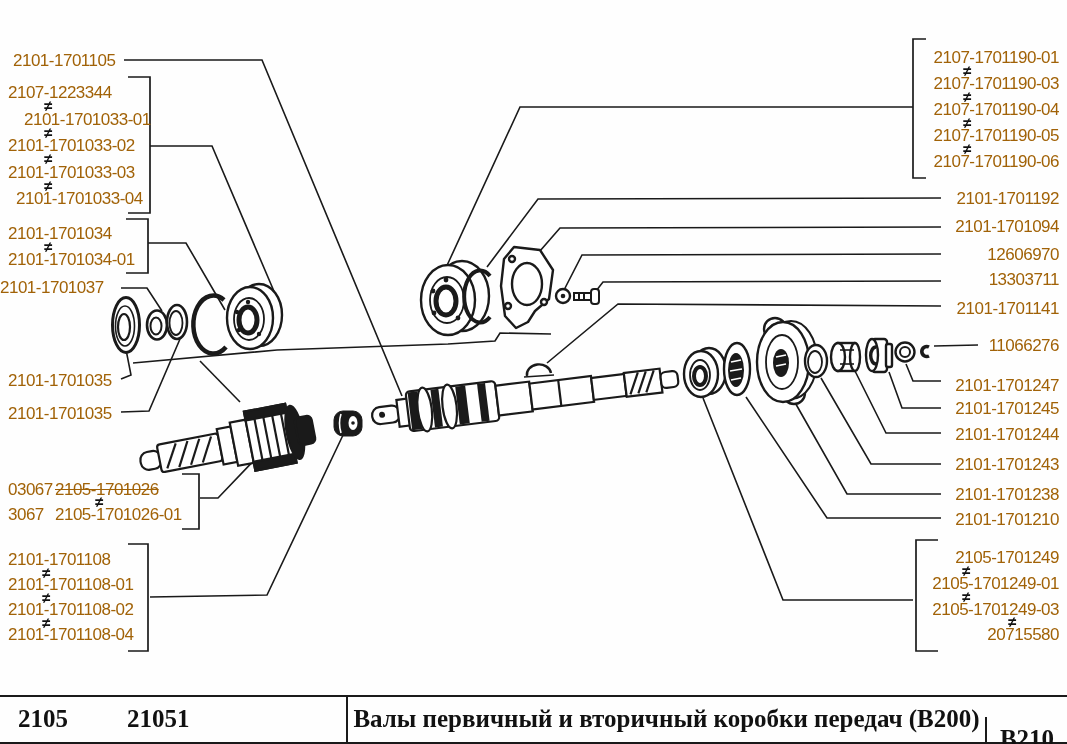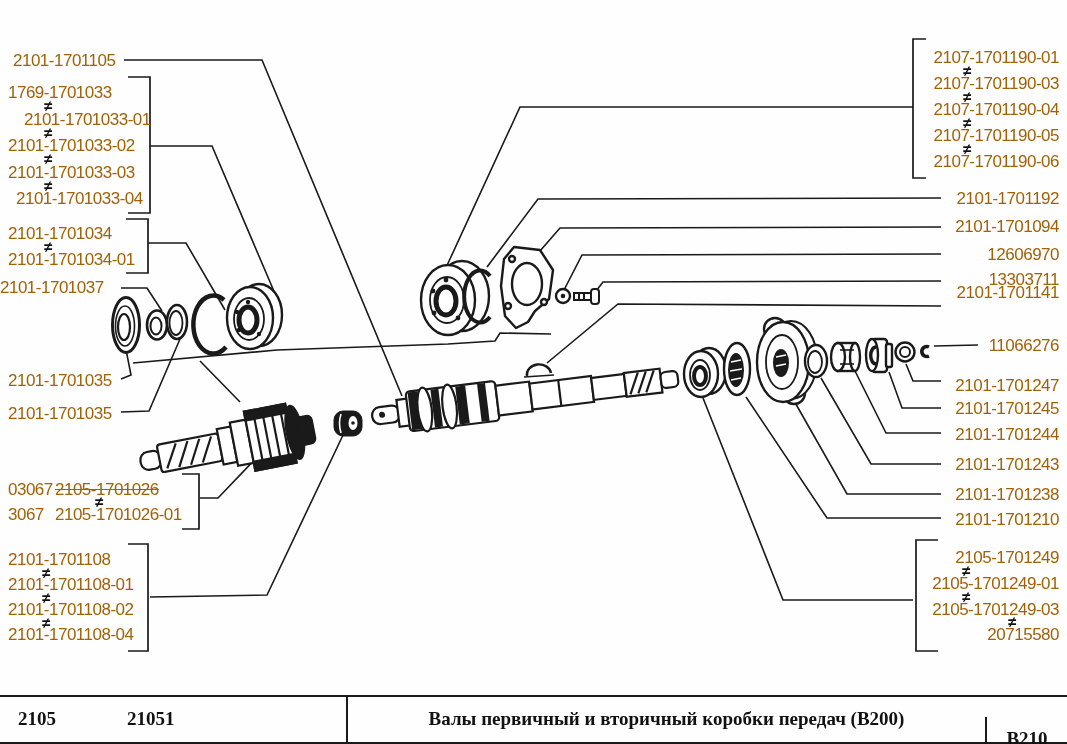--- a/index.html
+++ b/index.html
@@ -7,21 +7,21 @@
         font-family:"Liberation Sans",sans-serif;color:#111;}
   #art{position:absolute;left:0;top:0;}
   .pl,.pr{position:absolute;white-space:nowrap;font-size:17px;font-weight:normal;
           letter-spacing:-0.5px;color:#a16207;line-height:1;}
   .pr{right:8px;text-align:right;}
   .neq{position:absolute;font-size:15px;font-weight:bold;font-style:italic;line-height:1;color:#111;}
   .strike{text-decoration:line-through;margin-top:30px;}
   .code{display:inline-block;width:47px;}
   #footer{position:absolute;left:0;top:695px;width:1067px;height:45px;
           border-top:2px solid #1a1a1a;border-bottom:2px solid #1a1a1a;
-          display:flex;font-family:"Liberation Serif",serif;font-weight:bold;font-size:19px;}
+          display:flex;font-family:"Liberation Serif",serif;font-weight:bold;font-size:25px;}
   .fcell{height:45px;line-height:43px;}
   #fc1{position:relative;width:346px;border-right:2px solid #1a1a1a;}
   #fc1 span{position:absolute;}
   #fm1{left:18px;}
   #fm2{left:127px;}
   #fc2{flex:1;text-align:center;}
   #fc3{width:80px;border-left:2px solid #1a1a1a;text-align:center;margin-top:20px;}
 </style>
 </head>
 <body>
@@ -216,21 +216,21 @@
     </g>
     <g stroke="#1a1a1a" fill="#fff">
       <circle cx="905" cy="352" r="9.5" stroke-width="2.4"></circle>
       <circle cx="905" cy="352" r="5" stroke-width="2"></circle>
     </g>
     <path fill="none" stroke="#1a1a1a" stroke-width="3.6" d="M 929,347 A 5 5 0 1 0 929,356"></path>
   </svg>
 
   <div class="pl" style="left:13px;top:52px">2101-1701105</div>
 
-  <div class="pl" style="left:8px;top:84px">1769-1701033</div>
+  <div class="pl" style="left:8px;top:84px">2107-1223344</div>
   <div class="pl" style="left:24px;top:111px">2101-1701033-01</div>
   <div class="pl" style="left:8px;top:137px">2101-1701033-02</div>
   <div class="pl" style="left:8px;top:164px">2101-1701033-03</div>
   <div class="pl" style="left:16px;top:190px">2101-1701033-04</div>
   <span class="neq" style="left:44px;top:98px">≠</span>
   <span class="neq" style="left:44px;top:125px">≠</span>
   <span class="neq" style="left:44px;top:151px">≠</span>
   <span class="neq" style="left:44px;top:178px">≠</span>
 
   <div class="pl" style="left:8px;top:225px">2101-1701034</div>
@@ -260,21 +260,21 @@
   <div class="pr" style="top:153px">2107-1701190-06</div>
   <span class="neq" style="left:963px;top:63px">≠</span>
   <span class="neq" style="left:963px;top:89px">≠</span>
   <span class="neq" style="left:963px;top:115px">≠</span>
   <span class="neq" style="left:963px;top:141px">≠</span>
 
   <div class="pr" style="top:190px">2101-1701192</div>
   <div class="pr" style="top:218px">2101-1701094</div>
   <div class="pr" style="top:246px">12606970</div>
   <div class="pr" style="top:271px">13303711</div>
-  <div class="pr" style="top:284px">2101-1701141</div>
+  <div class="pr" style="top:300px">2101-1701141</div>
   <div class="pr" style="top:337px">11066276</div>
   <div class="pr" style="top:377px">2101-1701247</div>
   <div class="pr" style="top:400px">2101-1701245</div>
   <div class="pr" style="top:426px">2101-1701244</div>
   <div class="pr" style="top:456px">2101-1701243</div>
   <div class="pr" style="top:486px">2101-1701238</div>
   <div class="pr" style="top:511px">2101-1701210</div>
 
   <div class="pr" style="top:549px">2105-1701249</div>
   <div class="pr" style="top:575px">2105-1701249-01</div>

